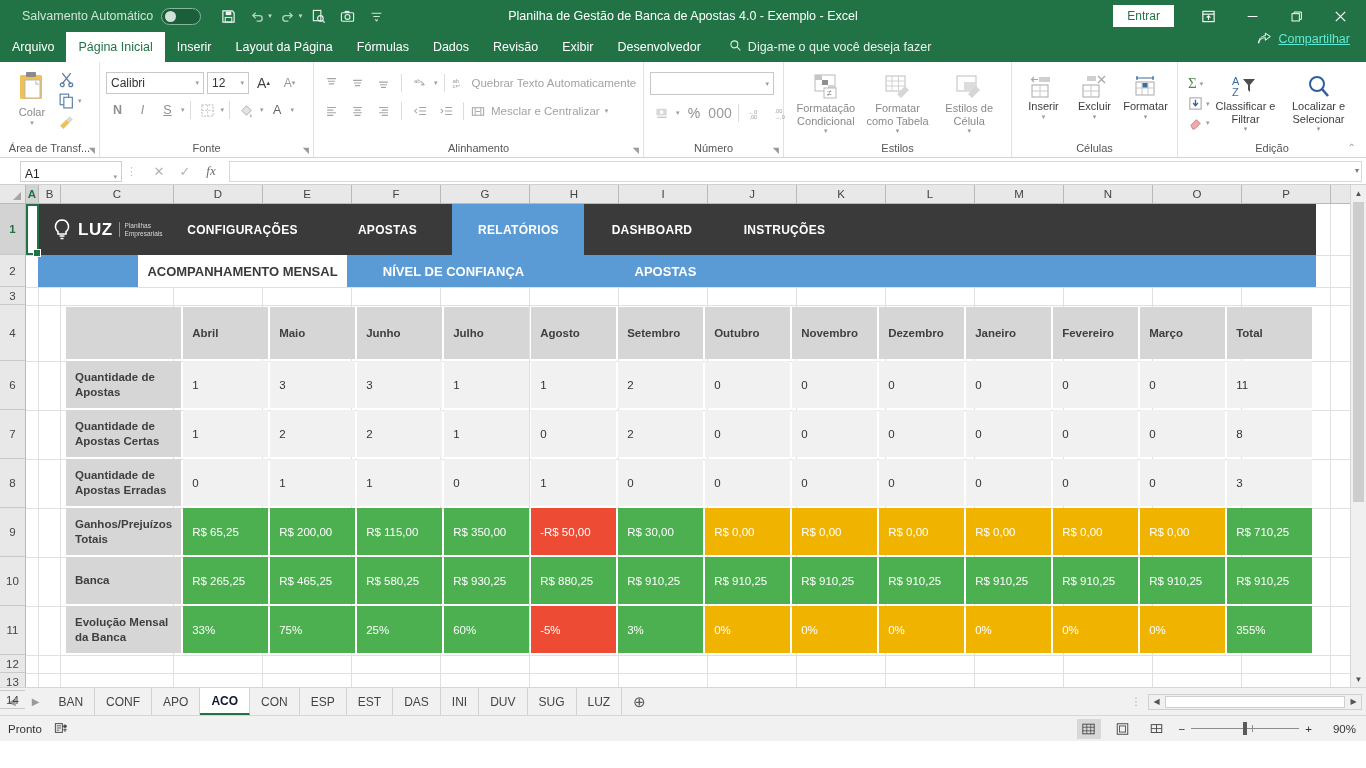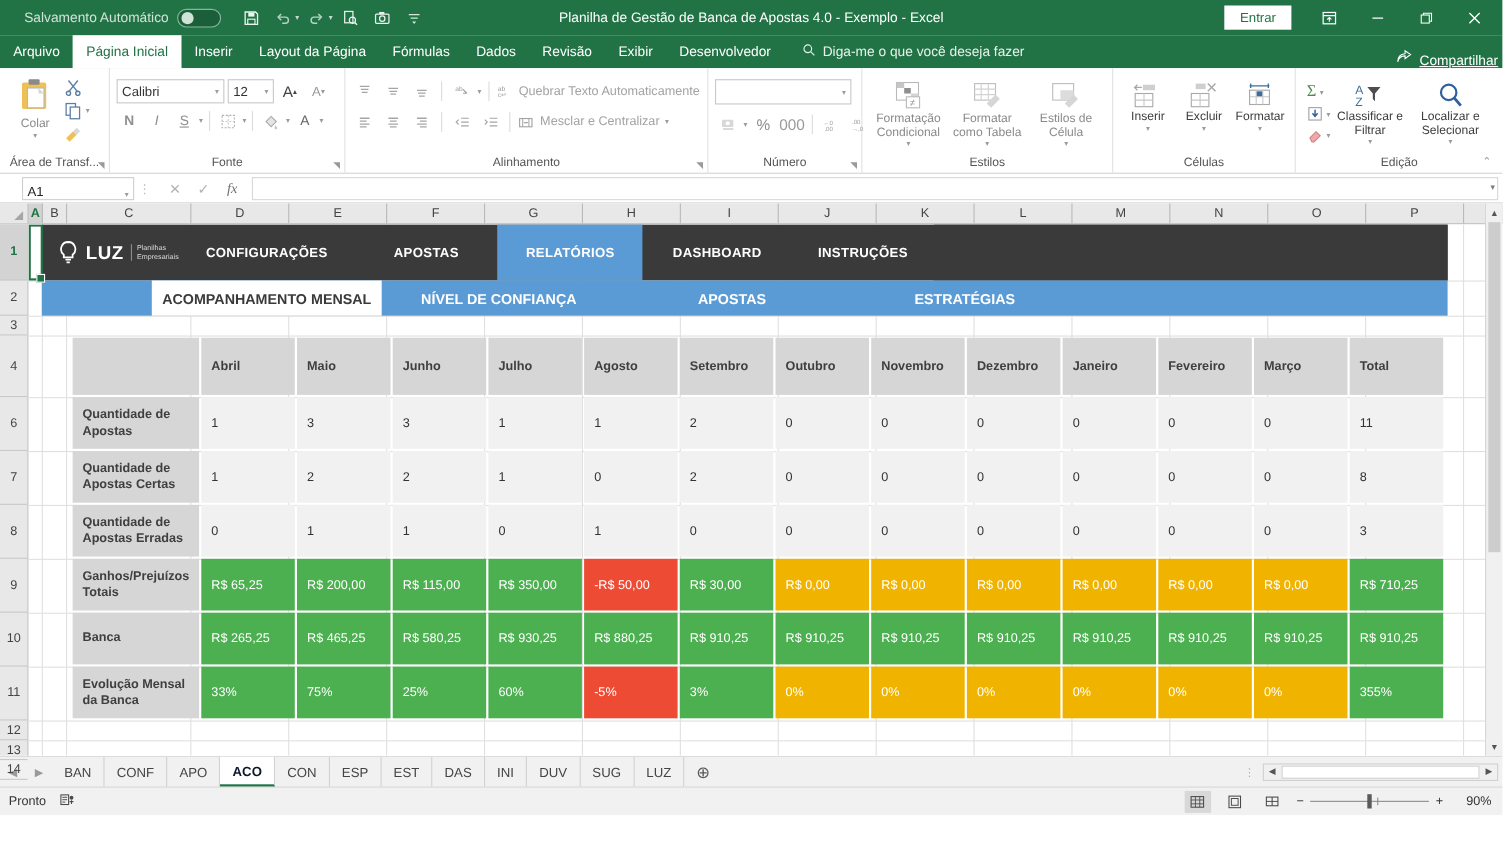--- a/index.html
+++ b/index.html
@@ -57,22 +57,22 @@
   .mtab {
     padding: 0 12px; display: flex; align-items: center;
     font-size: 12.5px; color: #ffffff;
   }
   .mtab.active { background: #ffffff; color: #217346; }
   .tellme {
     display: flex; align-items: center; gap: 6px; padding-left: 16px;
     font-size: 12.5px; color: #e6f1ea;
   }
   .menubar-right {
-    margin-left: auto; display: flex; align-items: flex-end; gap: 6px; padding-right: 4px;
-    font-size: 12.5px; color: #ffffff;
+    margin-left: auto; display: flex; align-items: flex-start; gap: 6px; padding-right: 16px;
+    font-size: 12.5px; color: #5eead4;
   }
   .share-label { text-decoration: underline; }
 
   
   .ribbon {
     height: 96px; background: #ffffff; border-bottom: 1px solid #d4d4d4;
     display: flex; align-items: stretch; position: relative;
   }
   .rgroup {
     display: flex; flex-direction: column; position: relative;
@@ -798,21 +798,20 @@
         <div class="nav-item" style="width:135px">DASHBOARD</div>
         <div class="nav-item" style="width:130px">INSTRUÇÕES</div>
         <div style="flex:1; background:#3a3a3a;"></div>
       </div>
 
       <div class="subnav" style="left:12px; top:51px; width:1278px; height:32px;">
         <div style="width:100px"></div>
         <div class="sub-item active" style="width:209px">ACOMPANHAMENTO MENSAL</div>
         <div class="sub-item" style="width:213px">NÍVEL DE CONFIANÇA</div>
         <div class="sub-item" style="width:211px">APOSTAS</div>
-        <div class="sub-item" style="width:212px">ESTRATÉGIAS</div>
         <div style="flex:1"></div>
       </div>
 
       <table class="dtable" style="left:38px; top:101px;">
         <tbody>
             <tr>
           <td class="th-cell" style="width:104px; height:52px;"></td>
           <td class="th-cell" style="width:85px">Abril</td>
           <td class="th-cell" style="width:85px">Maio</td>
           <td class="th-cell" style="width:85px">Junho</td>

